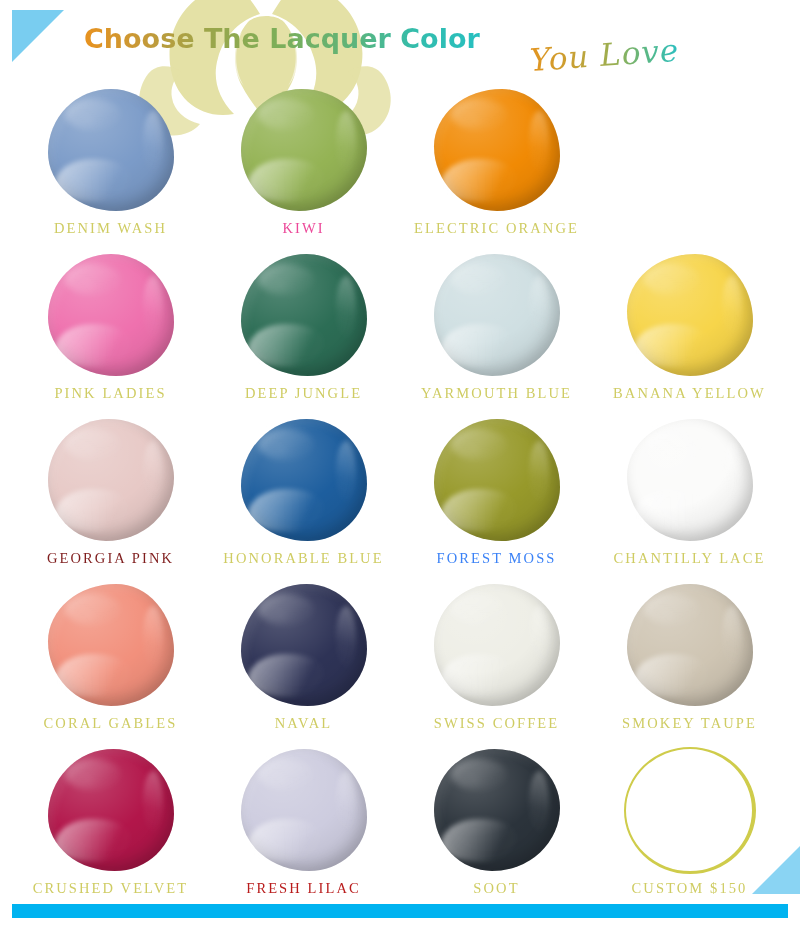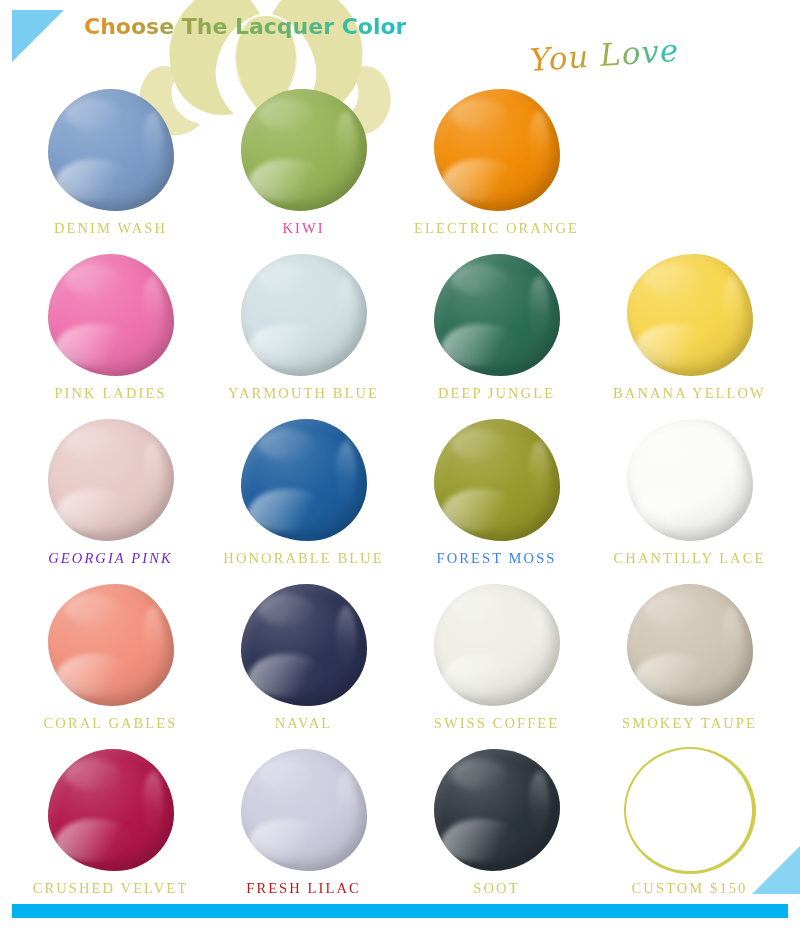--- a/index.html
+++ b/index.html
@@ -66,24 +66,24 @@
   .header {
     position: absolute;
     left: 0;
     top: 0;
     width: 800px;
     height: 86px;
   }
   .title-main {
     position: absolute;
     left: 84px;
-    top: 14px;
+    top: 23px;
     font-family: "DejaVu Sans", sans-serif;
     font-weight: bold;
-    font-size: 22px;
+    font-size: 27px;
     letter-spacing: 0px;
     white-space: nowrap;
     background: linear-gradient(90deg,
         #e8921f 0%,
         #c39a3a 16%,
         #9aa64b 32%,
         #7eae58 48%,
         #62b375 66%,
         #33bdad 84%,
         #27bfc0 100%);
@@ -308,39 +308,39 @@
               <div class="shade"></div>
               <div class="gloss-hi"></div>
               <div class="gloss-lo"></div>
               <div class="gloss-edge"></div>
             </div>
           </div>
           <div class="swatch-label" style="color: rgb(207, 204, 99);">PINK LADIES</div>
         </div>
         <div class="cell">
           <div class="blob-wrap">
+            <div class="blob " style="background: rgb(44, 109, 85);">
+              <div class="shade"></div>
+              <div class="gloss-hi"></div>
+              <div class="gloss-lo"></div>
+              <div class="gloss-edge"></div>
+            </div>
+          </div>
+          <div class="swatch-label" style="color: rgb(207, 204, 99);">DEEP JUNGLE</div>
+        </div>
+        <div class="cell">
+          <div class="blob-wrap">
             <div class="blob alt2" style="background: rgb(207, 223, 226);">
               <div class="shade"></div>
               <div class="gloss-hi"></div>
               <div class="gloss-lo"></div>
               <div class="gloss-edge"></div>
             </div>
           </div>
           <div class="swatch-label" style="color: rgb(207, 204, 99);">YARMOUTH BLUE</div>
-        </div>
-        <div class="cell">
-          <div class="blob-wrap">
-            <div class="blob " style="background: rgb(44, 109, 85);">
-              <div class="shade"></div>
-              <div class="gloss-hi"></div>
-              <div class="gloss-lo"></div>
-              <div class="gloss-edge"></div>
-            </div>
-          </div>
-          <div class="swatch-label" style="color: rgb(207, 204, 99);">DEEP JUNGLE</div>
         </div>
         <div class="cell">
           <div class="blob-wrap">
             <div class="blob alt3" style="background: rgb(247, 213, 74);">
               <div class="shade"></div>
               <div class="gloss-hi"></div>
               <div class="gloss-lo"></div>
               <div class="gloss-edge"></div>
             </div>
           </div>
@@ -350,21 +350,21 @@
       <div class="row">
         <div class="cell">
           <div class="blob-wrap">
             <div class="blob alt2" style="background: rgb(231, 201, 198);">
               <div class="shade"></div>
               <div class="gloss-hi"></div>
               <div class="gloss-lo"></div>
               <div class="gloss-edge"></div>
             </div>
           </div>
-          <div class="swatch-label" style="color: #6d28d9; font-style: italic;">GEORGIA PINK</div>
+          <div class="swatch-label" style="color: #7f1d1d;">GEORGIA PINK</div>
         </div>
         <div class="cell">
           <div class="blob-wrap">
             <div class="blob " style="background: rgb(29, 94, 158);">
               <div class="shade"></div>
               <div class="gloss-hi"></div>
               <div class="gloss-lo"></div>
               <div class="gloss-edge"></div>
             </div>
           </div>

